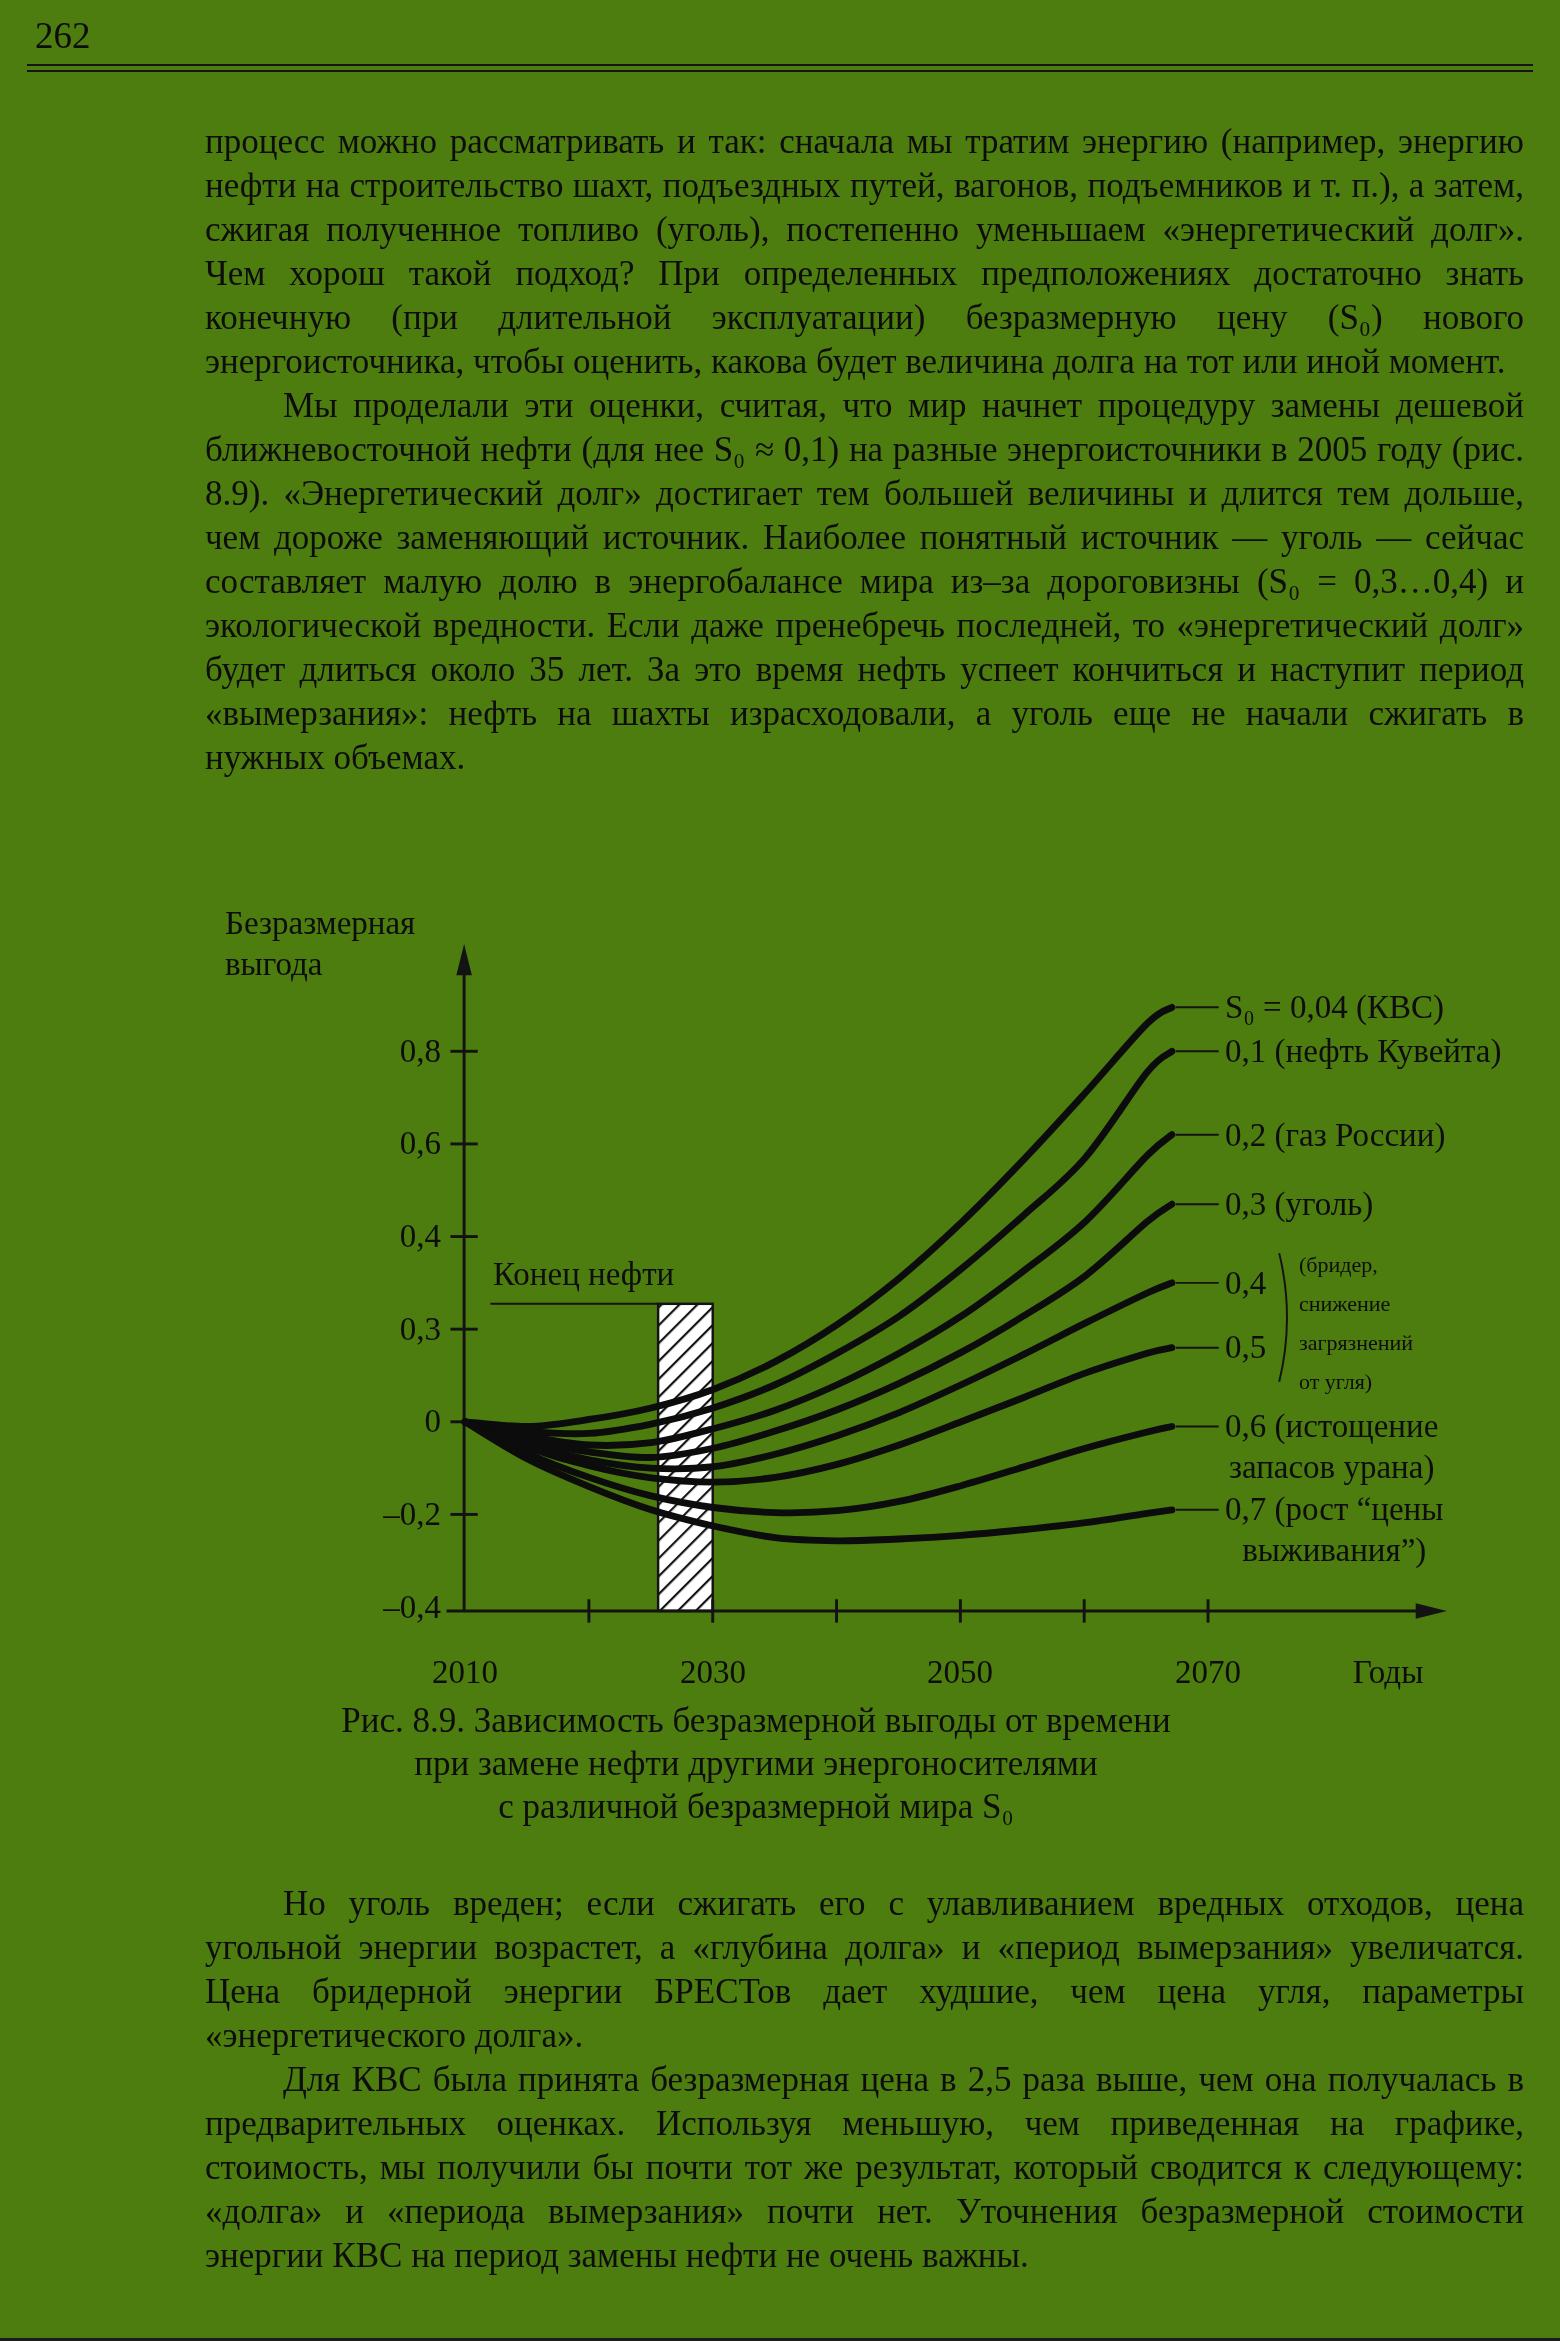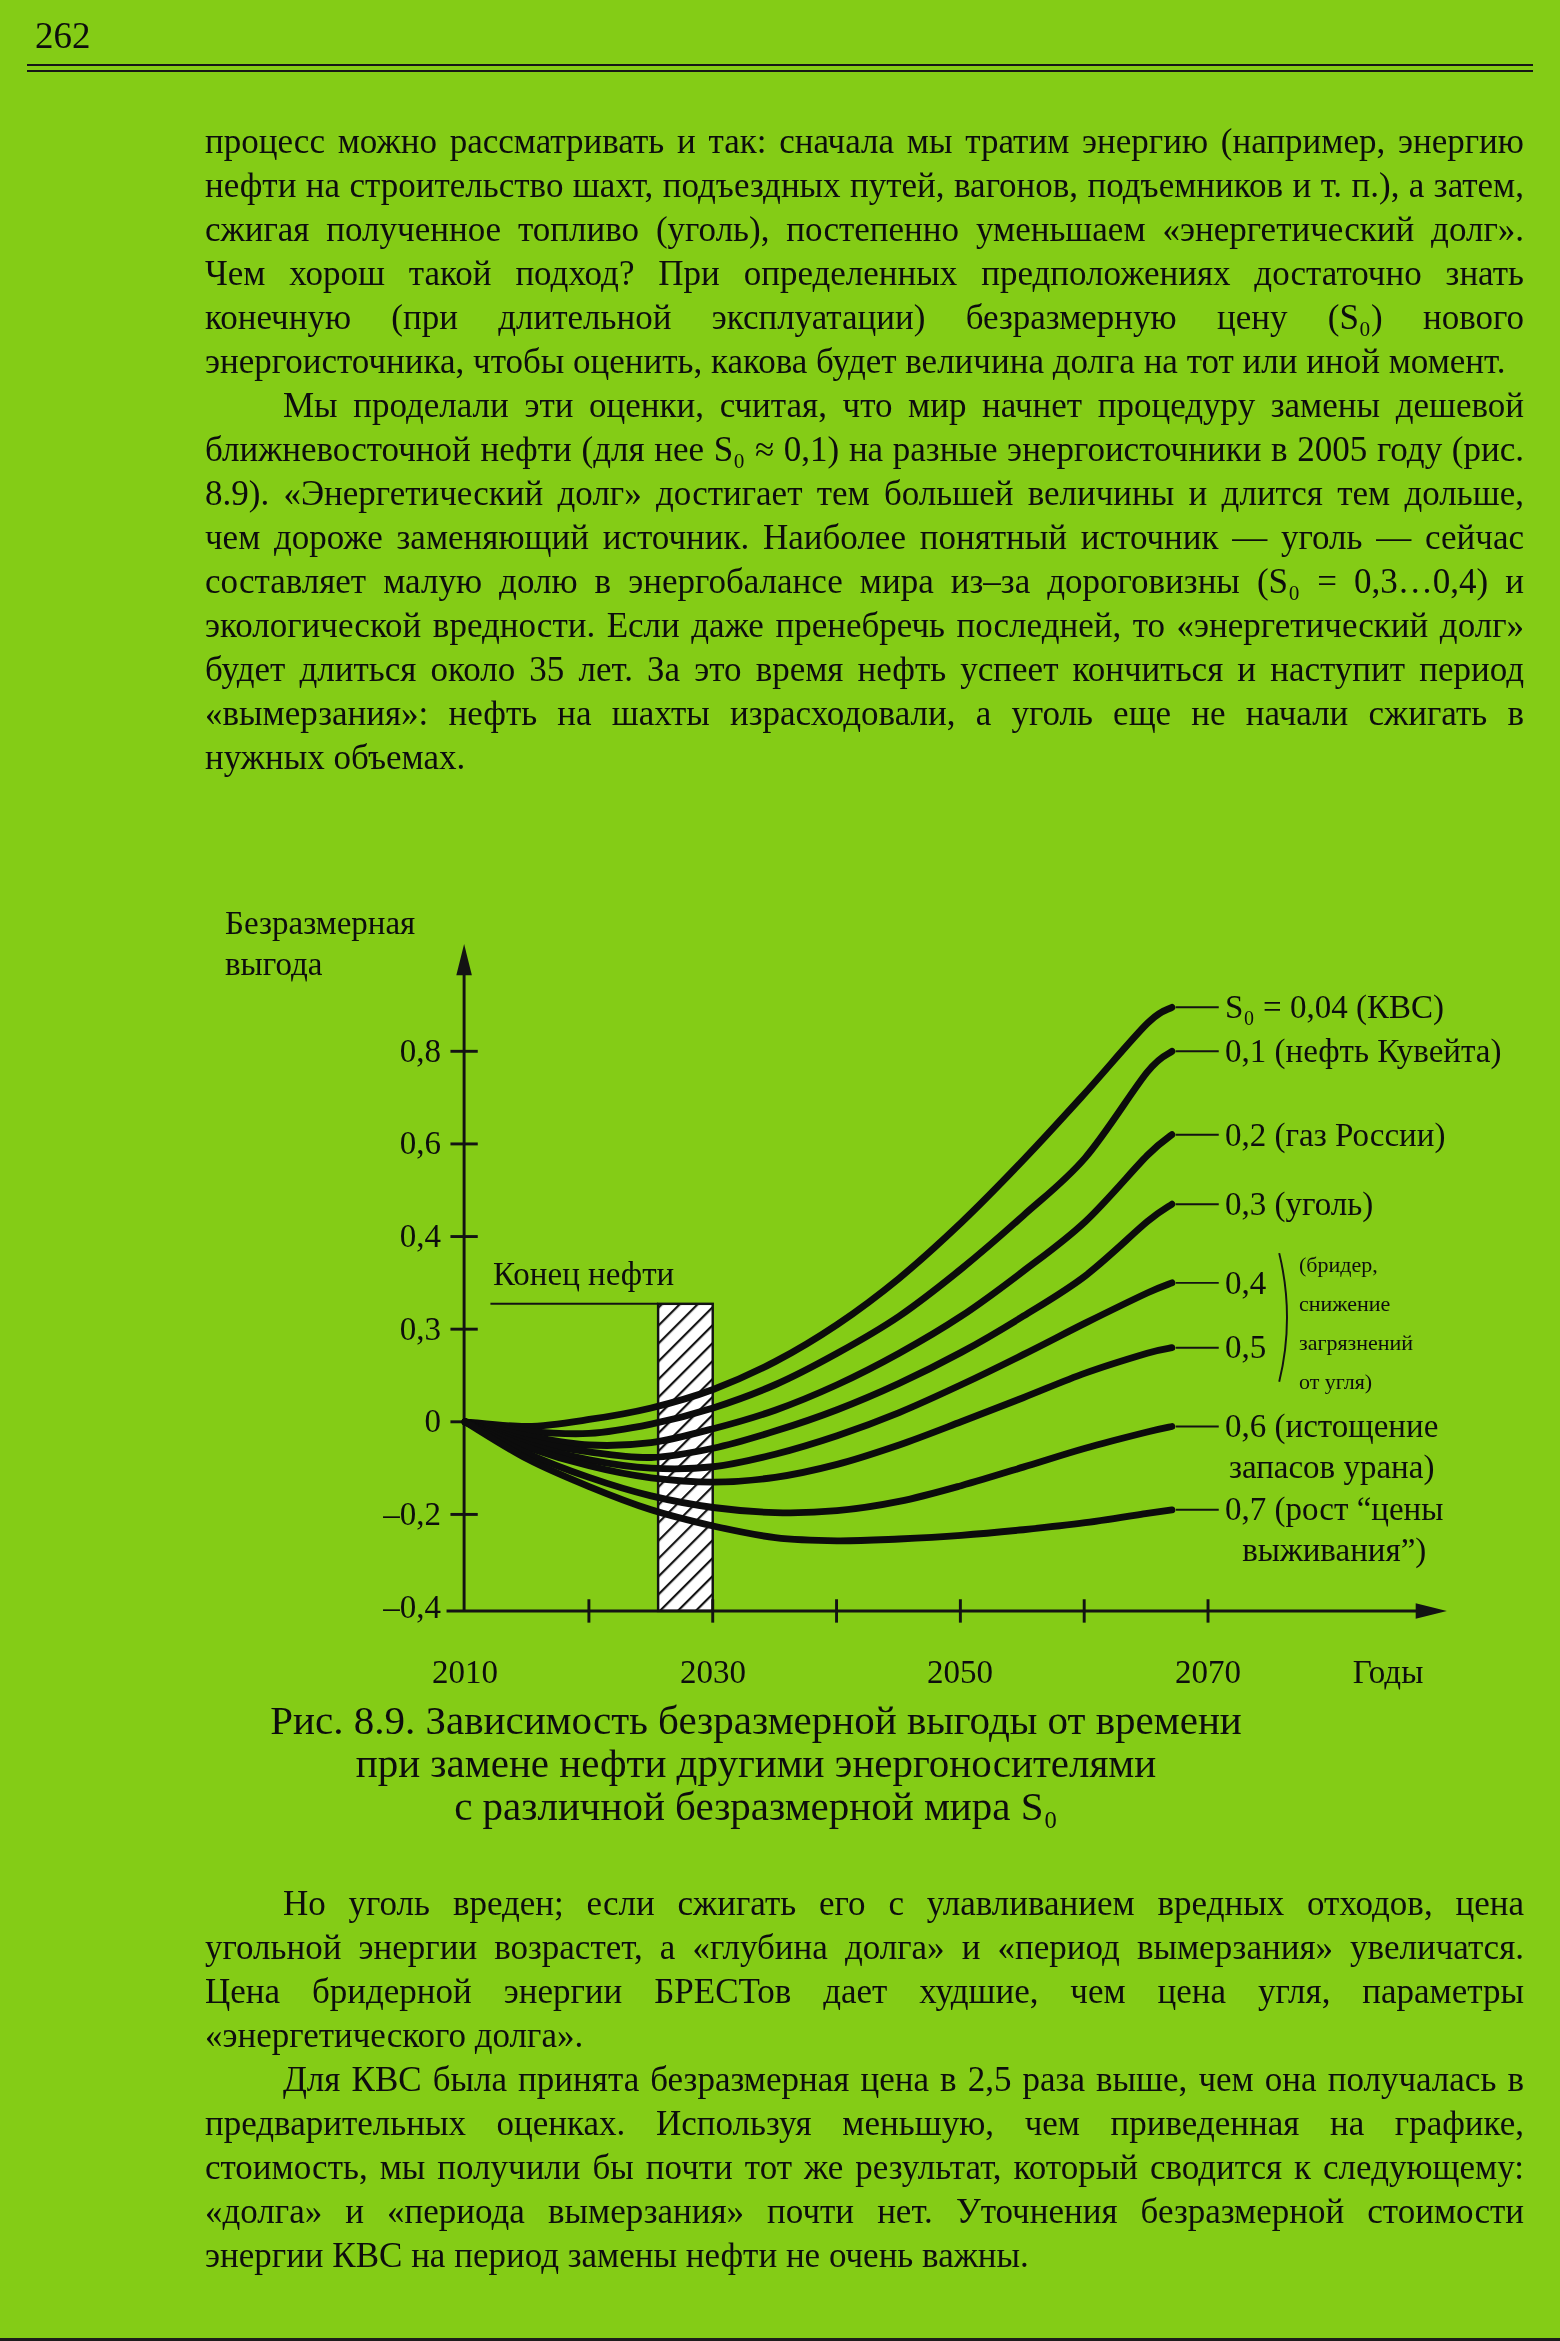--- a/index.html
+++ b/index.html
@@ -1,36 +1,36 @@
 <!DOCTYPE html>
 <html><head>
 <meta charset="utf-8">
 <style>
   html,body{margin:0;padding:0;background:#e8e8e8;}
-  .page{position:relative;width:1560px;height:2342px;background:#84cc16;
+  .page{position:relative;width:1560px;height:2342px;background:#4d7c0f;
         font-family:"Liberation Serif","DejaVu Serif",serif;color:#0d0d0d;overflow:hidden;}
   .header-pagenum{position:absolute;left:35px;top:13.7px;font-size:37px;}
   .header-chapter{position:absolute;left:0;top:13.7px;width:1560px;text-align:center;
                   font-style:italic;font-size:37px;}
   .hrule{position:absolute;left:27px;top:64px;width:1506px;height:3.9px;
          border-top:2.9px solid #161616;border-bottom:2px solid #161616;}
   .textcol{position:absolute;left:205px;width:1319px;font-size:35px;line-height:44px;
            text-align:justify;}
   .textcol p{margin:0;text-indent:78px;}
   .textcol p.noindent{text-indent:0;}
   #body-top{top:120px;}
   #body-bottom{top:1882px;}
   .chart-label{position:absolute;font-size:33px;line-height:41px;white-space:pre;text-align:center;}
   .ylab{position:absolute;left:225px;top:903px;font-size:33px;line-height:41px;white-space:pre-line;}
   .ytick{position:absolute;left:347px;width:94px;text-align:right;font-size:33px;line-height:41px;}
   .xtick{position:absolute;width:146px;text-align:center;font-size:33px;line-height:41px;top:1644px;margin-top:8px;}
   .legend{white-space:pre;}
   .breeder{position:absolute;left:1299px;top:1245px;font-size:22px;line-height:39px;white-space:pre;}
   .caption{position:absolute;left:205px;top:1699px;width:1102px;text-align:center;
-           font-size:41px;line-height:43px;}
+           font-size:35px;line-height:43px;}
   .caption div{margin:0;}
   .pageedge{position:absolute;left:0;bottom:0;width:1560px;height:3.9px;background:#1c1c1c;}
   svg .axis{stroke:#131313;stroke-width:3;fill:none;}
   svg .tick{stroke:#131313;stroke-width:3;}
   svg .curve{fill:none;stroke:#0c0c0c;stroke-width:7;stroke-linecap:round;}
   svg .leader{stroke:#131313;stroke-width:2;}
   svg .thin{stroke:#131313;stroke-width:2;fill:none;}
   svg .arrow{fill:#131313;stroke:none;}
 </style>
 </head>

